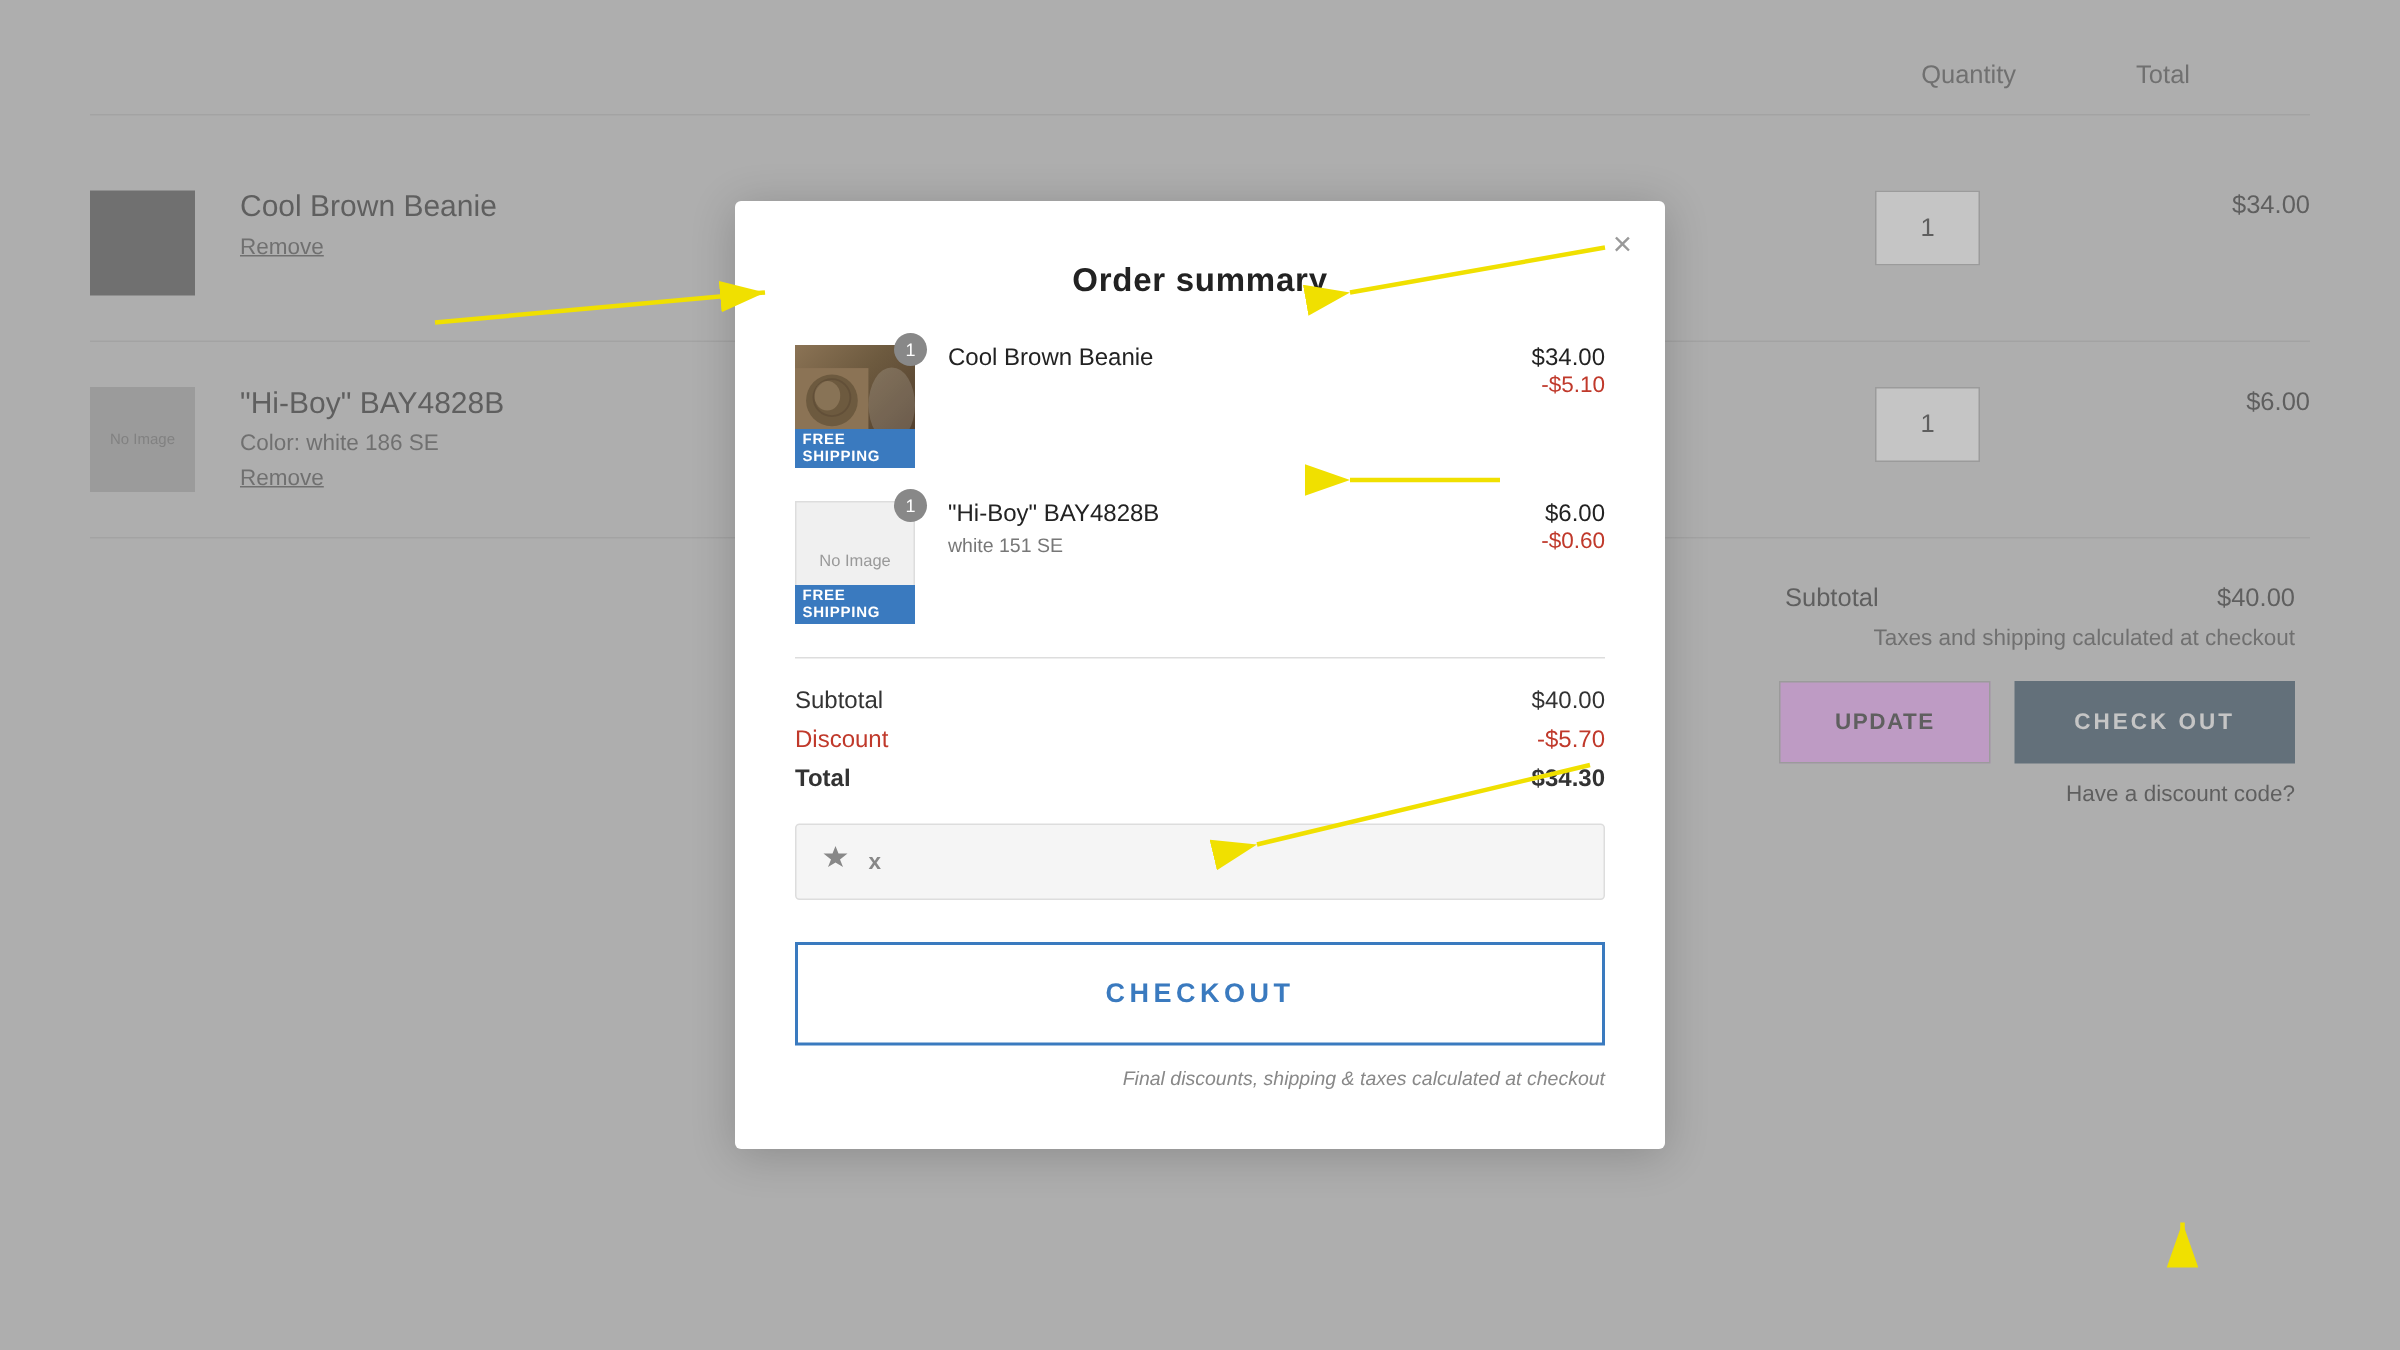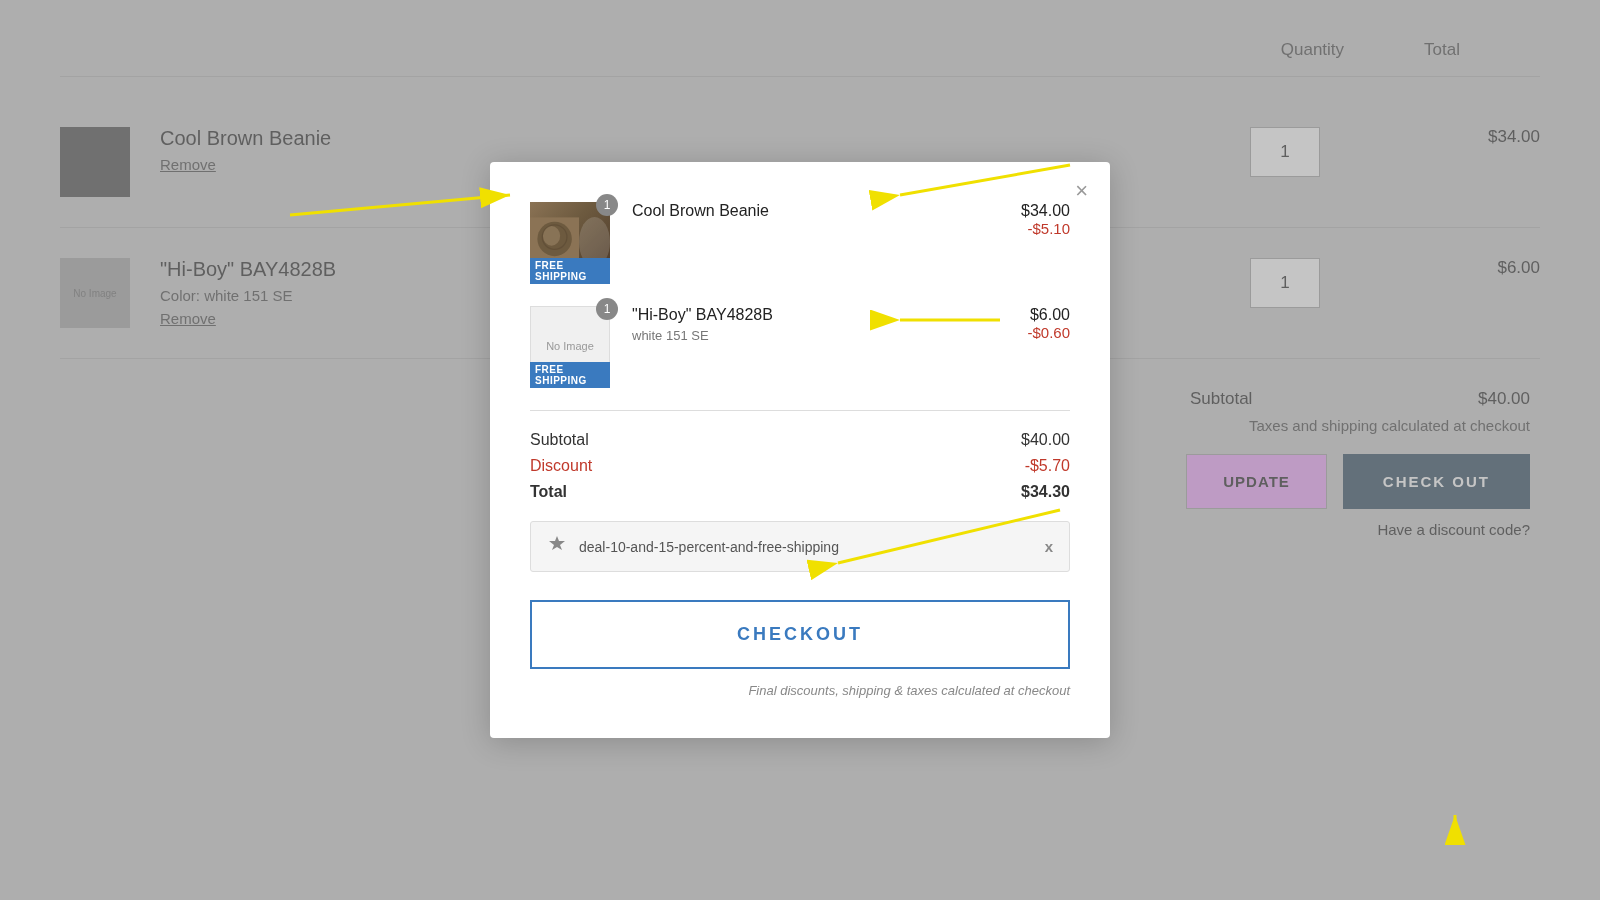--- a/index.html
+++ b/index.html
@@ -396,21 +396,21 @@
     <div style="display:flex;align-items:center;margin-right:80px;">
       <div class="bg-qty-box">1</div>
     </div>
     <div class="bg-price">$34.00</div>
   </div>
 
   <div class="bg-product-row">
     <div class="bg-product-thumb" style="background:#aaa;display:flex;align-items:center;justify-content:center;font-size:10px;color:#777;">No Image</div>
     <div class="bg-product-info">
       <div class="bg-product-name">"Hi-Boy" BAY4828B</div>
-      <div class="bg-product-color">Color: white 151 SE</div>
+      <div class="bg-product-color">Color: white 186 SE</div>
       <div class="bg-remove-link">Remove</div>
     </div>
     <div style="flex:1"></div>
     <div style="display:flex;align-items:center;margin-right:80px;">
       <div class="bg-qty-box">1</div>
     </div>
     <div class="bg-price">$6.00</div>
   </div>
 
   <div class="bg-subtotal-section">
@@ -423,20 +423,21 @@
       <button class="bg-update-btn">UPDATE</button>
       <button class="bg-checkout-btn">CHECK OUT</button>
     </div>
     <div class="bg-discount-link">Have a discount code?</div>
   </div>
 </div>
 
 <div class="modal-overlay">
   <div class="modal">
     <button class="modal-close">×</button>
+    <div class="modal-title">Order summary</div>
 
     <div class="modal-item">
       <div class="modal-item-img-wrap">
         <div class="product-img-beanie">
           <svg width="80" height="80" viewBox="0 0 80 80">
             <rect width="80" height="80" fill="#8b7355"></rect>
             <ellipse cx="40" cy="35" rx="28" ry="28" fill="#6d5a3f"></ellipse>
             <ellipse cx="35" cy="30" rx="14" ry="16" fill="#9b8365" opacity="0.6"></ellipse>
             <circle cx="40" cy="32" r="20" fill="none" stroke="#4a3728" stroke-width="2" opacity="0.3"></circle>
           </svg>
@@ -485,21 +486,20 @@
         <span class="modal-total-value">$34.30</span>
       </div>
     </div>
 
     <div class="modal-coupon">
       <span class="coupon-icon">
         <svg width="20" height="20" viewBox="0 0 20 20" fill="#888">
           <path d="M10 2L12 7H18L13 11L15 16L10 13L5 16L7 11L2 7H8L10 2Z"></path>
         </svg>
       </span>
-      <span class="coupon-text">deal-10-and-15-percent-and-free-shipping</span>
       <button class="coupon-remove">x</button>
     </div>
 
     <button class="modal-checkout-btn">CHECKOUT</button>
     <div class="modal-checkout-note">Final discounts, shipping &amp; taxes calculated at checkout</div>
   </div>
 </div>
 
 <svg style="position:absolute;top:0;left:0;width:1600px;height:900px;pointer-events:none;">
 

